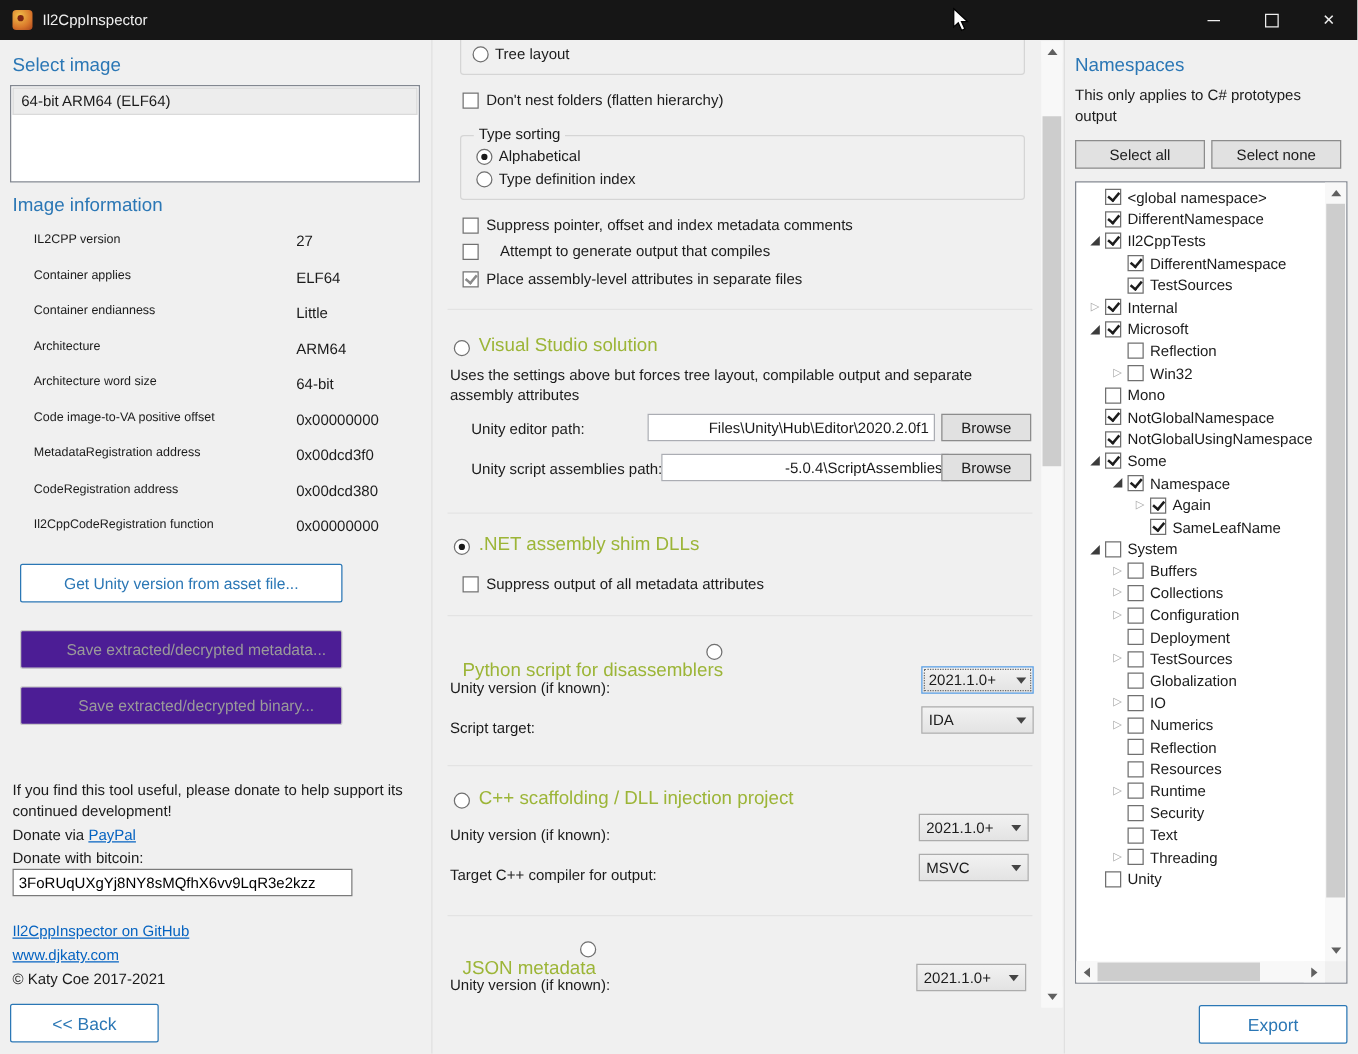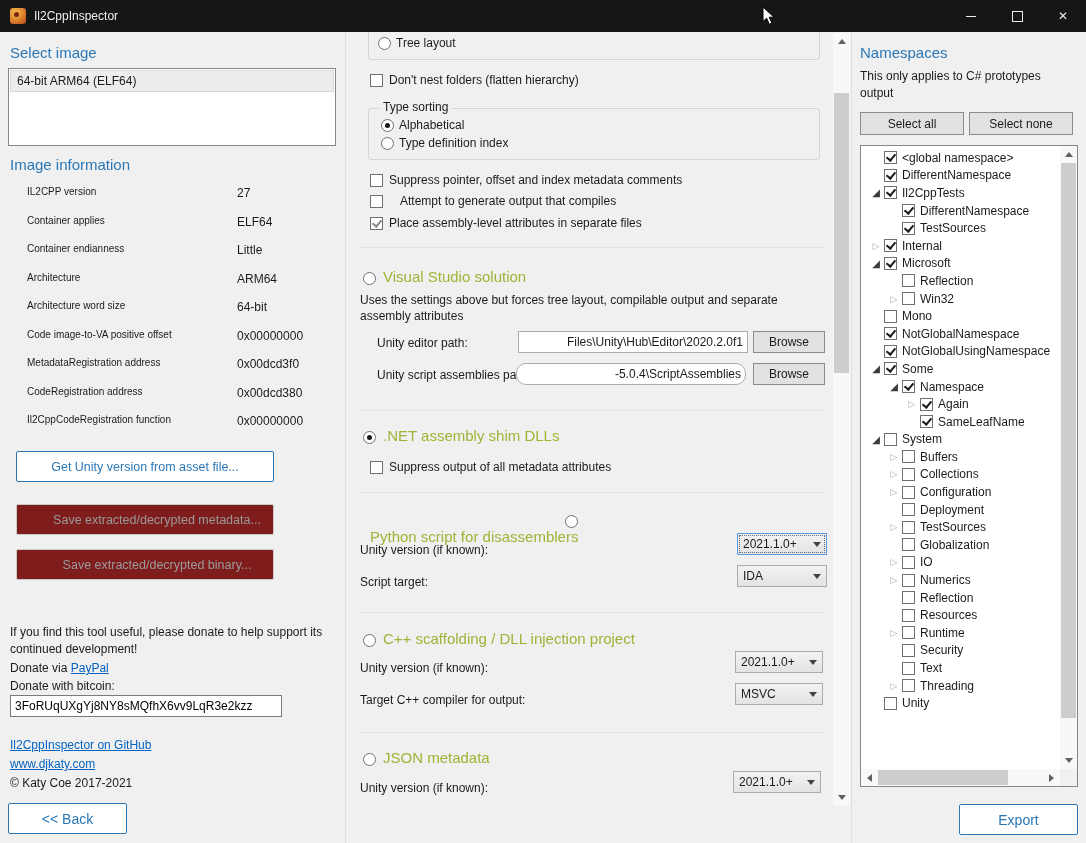--- a/index.html
+++ b/index.html
@@ -37,21 +37,21 @@
   .cb.gray.checked::after{border-color:#8a8a8a;}
 
   .radio{width:13px;height:13px;border:1px solid #707070;border-radius:50%;background:#fff;display:inline-block;position:relative;box-sizing:border-box;flex:none;}
   .radio.checked::after{content:"";position:absolute;left:3px;top:3px;width:5px;height:5px;border-radius:50%;background:#1a1a1a;}
 
   .blue-btn{position:absolute;background:#fff;border:1px solid #2B77B5;border-radius:2px;color:#2B77B5;
     display:flex;align-items:center;justify-content:center;font-size:12.5px;cursor:pointer;box-sizing:border-box;}
   .blue-btn.big{font-size:14px;}
   .gray-btn{position:absolute;background:#e1e1e1;border:1px solid #8c8c8c;color:#1b1b1b;
     display:flex;align-items:center;justify-content:center;font-size:12px;cursor:pointer;box-sizing:border-box;}
-  .disabled-btn{position:absolute;background:#7f1d1d;border:1px solid #c9c9c9;border-radius:2px;color:#9a9a9a;
+  .disabled-btn{position:absolute;background:#4c1d95;border:1px solid #c9c9c9;border-radius:2px;color:#9a9a9a;
     display:flex;align-items:center;justify-content:center;font-size:12.5px;box-sizing:border-box;padding-left:24px;}
 
   .textbox{position:absolute;background:#fff;border:1px solid #ABADB3;box-sizing:border-box;
     font-size:12px;display:flex;align-items:center;overflow:hidden;white-space:nowrap;padding:0 4px;}
   .textbox.right{justify-content:flex-end;}
 
   .combo{position:absolute;height:22px;box-sizing:border-box;border:1px solid #ACACAC;
     background:linear-gradient(#f2f2f2,#e3e3e3);display:flex;align-items:center;font-size:12px;padding:0 2px 0 5px;}
   .combo .combo-value{flex:1;overflow:hidden;white-space:nowrap;}
   .combo .combo-arrow{width:14px;display:flex;align-items:center;justify-content:center;flex:none;}
@@ -246,21 +246,21 @@
   </div>
   <div class="abs lbl" style="left:14px;top:260px;width:455px;line-height:16px;">Uses the settings above but forces tree layout, compilable output and separate assembly attributes</div>
 
   <div class="abs lbl" style="left:31px;top:304px;">Unity editor path:</div>
   <div class="textbox right" style="left:172px;top:299px;width:230px;height:22px;">
     <span>Files\Unity\Hub\Editor\2020.2.0f1</span>
   </div>
   <div class="gray-btn" style="left:407px;top:299px;width:72px;height:22px;">Browse</div>
 
   <div class="abs lbl" style="left:31px;top:336px;">Unity script assemblies path:</div>
-  <div class="textbox right" style="left:170px;top:331px;width:230px;height:22px;border-radius:10px;">
+  <div class="textbox right" style="left:183px;top:331px;width:230px;height:22px;">
     <span>-5.0.4\ScriptAssemblies</span>
   </div>
   <div class="gray-btn" style="left:407px;top:331px;width:72px;height:22px;">Browse</div>
 
   <div class="sep" style="left:12px;top:378px;width:468px;"></div>
 
   <div class="section-head" style="left:17px;top:395px;">
     <span class="radio checked"></span>
     <span class="h-green">.NET assembly shim DLLs</span>
   </div>
@@ -298,21 +298,21 @@
     <span class="combo-arrow"></span>
   </div>
   <div class="abs lbl" style="left:14px;top:661px;">Target C++ compiler for output:</div>
   <div class="combo" style="left:389px;top:651px;width:88px;">
     <span class="combo-value">MSVC</span>
     <span class="combo-arrow"></span>
   </div>
 
   <div class="sep" style="left:12px;top:700px;width:468px;"></div>
 
-  <div class="section-head" style="left:17px;top:717px;">
+  <div class="section-head" style="left:17px;top:717px;flex-direction:column;">
     <span class="radio"></span>
     <span class="h-green">JSON metadata</span>
   </div>
   <div class="abs lbl" style="left:14px;top:749px;">Unity version (if known):</div>
   <div class="combo" style="left:387px;top:739px;width:88px;">
     <span class="combo-value">2021.1.0+</span>
     <span class="combo-arrow"></span>
   </div>
 </div>
 

